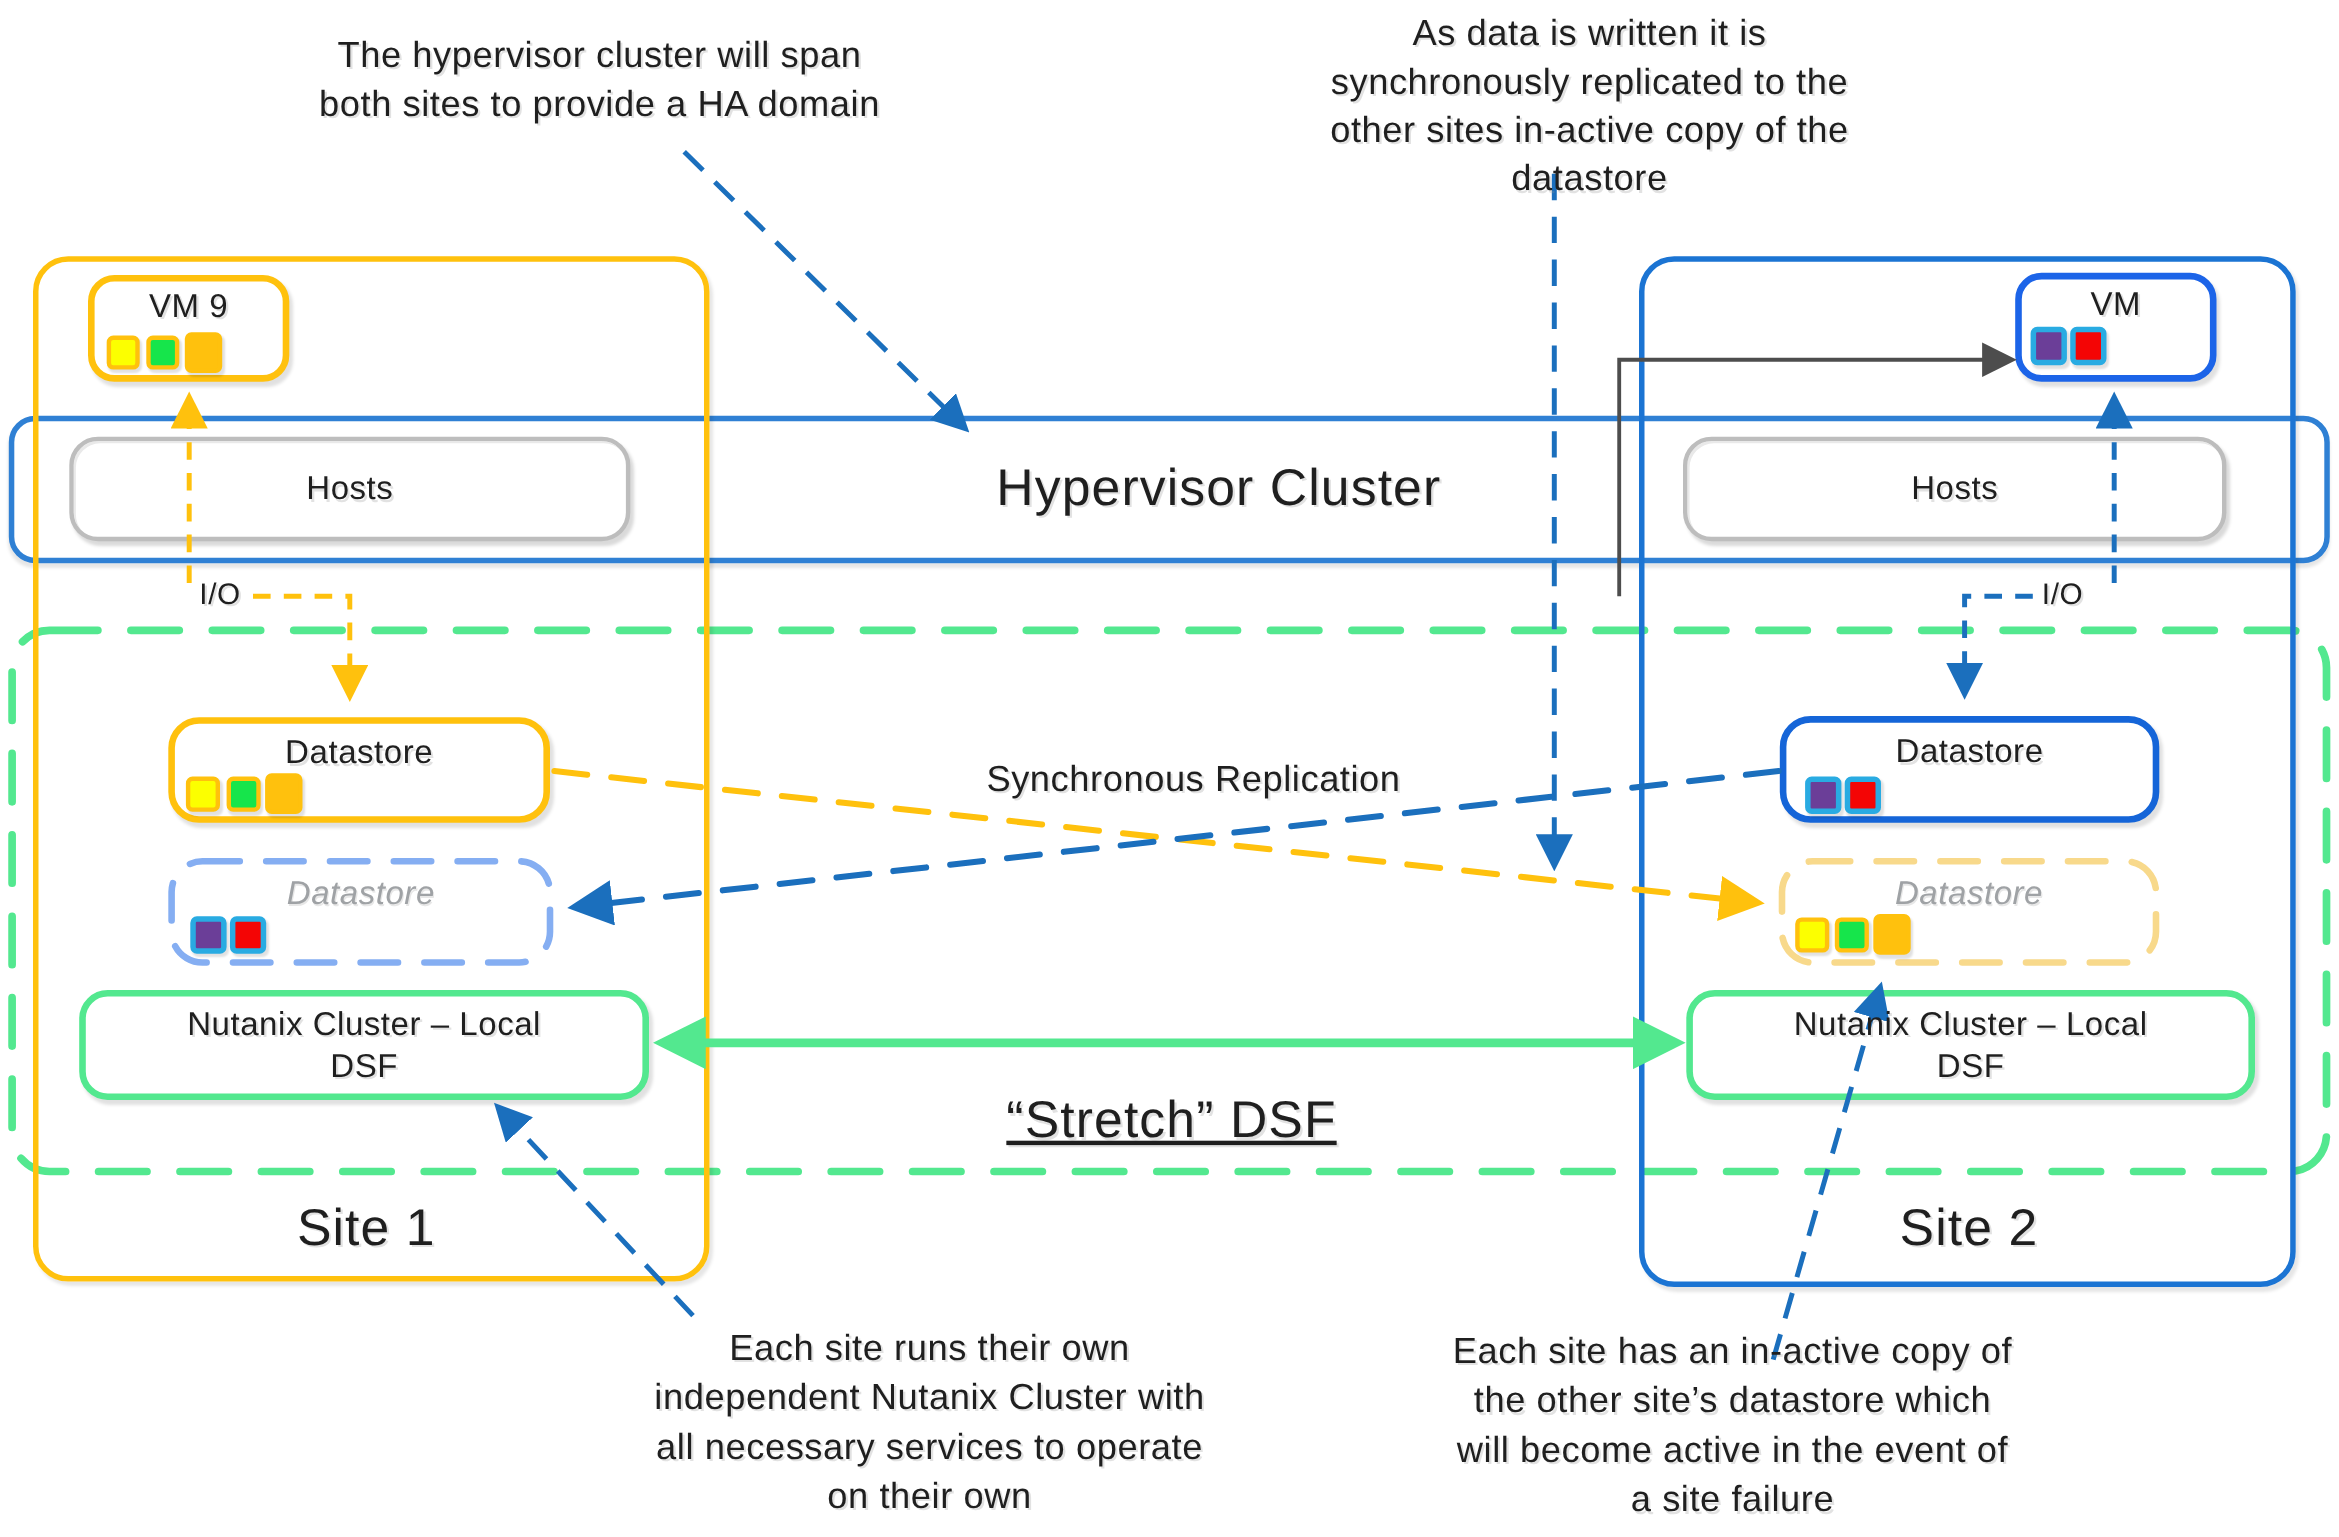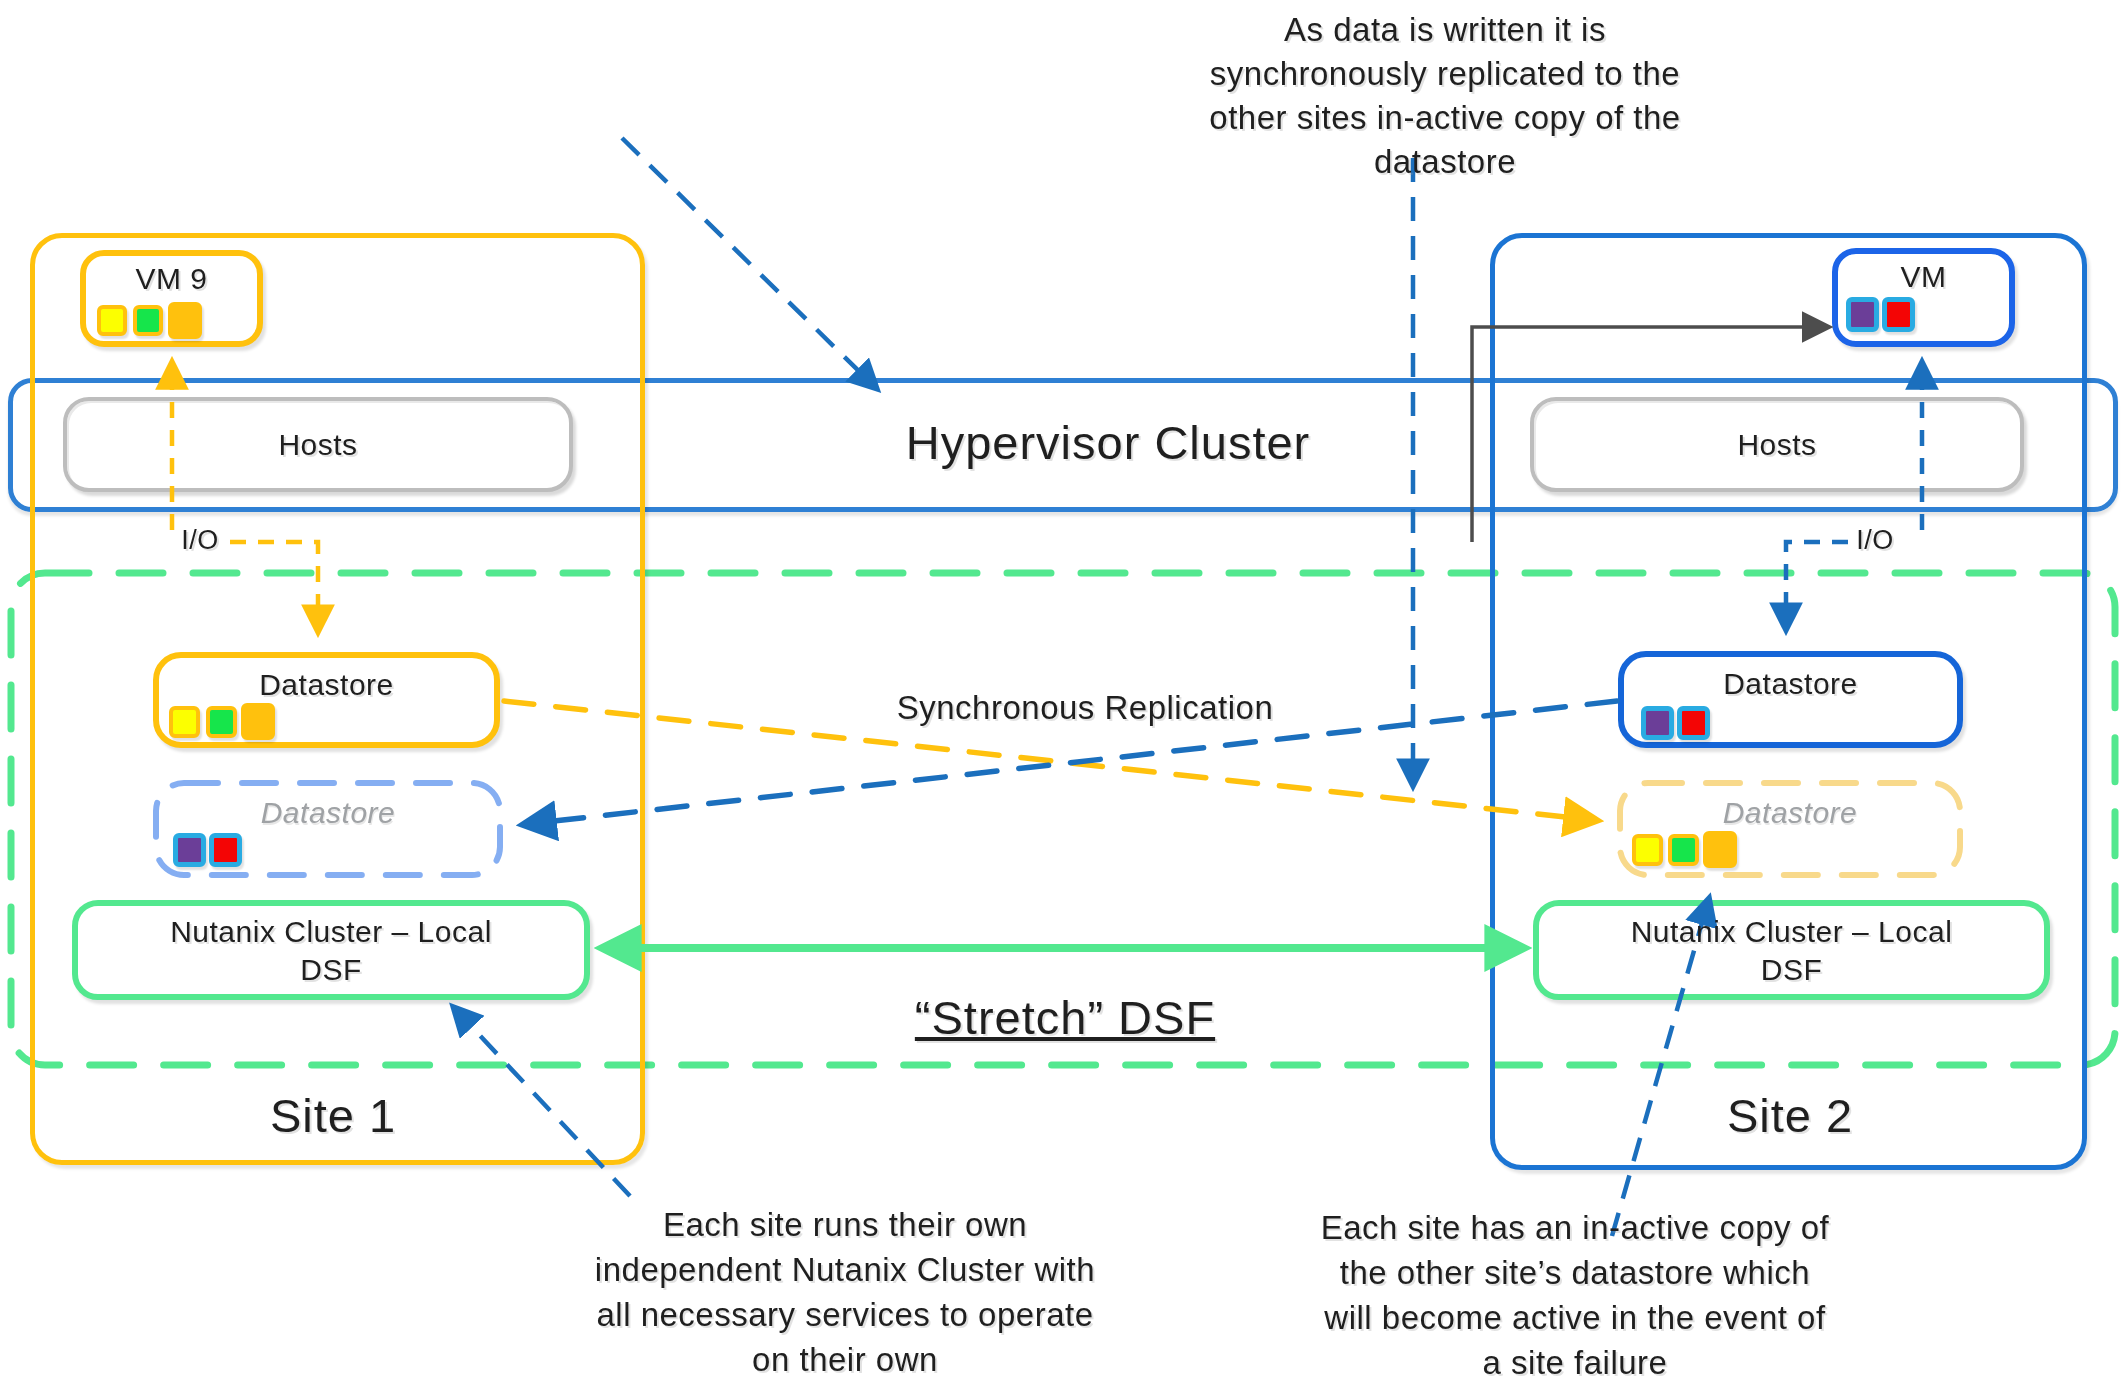--- a/index.html
+++ b/index.html
@@ -95,20 +95,21 @@
     <path d="M 504 701 L 1592 820" fill="none" stroke="var(--site1-accent)" stroke-width="5.5" stroke-dasharray="30 22" stroke-linecap="round" marker-end="url(#mYellow)"></path>
     <path d="M 1617 701 L 528 824" fill="none" stroke="var(--repl-blue)" stroke-width="5.5" stroke-dasharray="30 22" stroke-linecap="round" marker-end="url(#mBlue)"></path>
 
     <path d="M 608 948 L 1518 948" fill="none" stroke="var(--green-accent)" stroke-width="8" marker-start="url(#mGreen)" marker-end="url(#mGreen)"></path>
 
     <path d="M 630 1196 L 456 1010" fill="none" stroke="var(--repl-blue)" stroke-width="4.5" stroke-dasharray="24 15" marker-end="url(#mBlue)"></path>
 
     <path d="M 1612 1236 L 1708 902" fill="none" stroke="var(--repl-blue)" stroke-width="4.5" stroke-dasharray="24 15" marker-end="url(#mBlue)"></path>
   </svg>
 
+  <div class="txt ann" style="left:215px;top:28px;width:660px;">The hypervisor cluster will span<br>both sites to provide a HA domain</div>
   <div class="txt ann" style="left:1145px;top:8px;width:600px;">As data is written it is<br>synchronously replicated to the<br>other sites in-active copy of the<br>datastore</div>
   <div class="txt ann" style="left:515px;top:1202px;width:660px;line-height:45px;">Each site runs their own<br>independent Nutanix Cluster with<br>all necessary services to operate<br>on their own</div>
   <div class="txt ann" style="left:1245px;top:1205px;width:660px;line-height:45px;">Each site has an in-active copy of<br>the other site’s datastore which<br>will become active in the event of<br>a site failure</div>
   <div class="txt ann" style="left:835px;top:686px;width:500px;">Synchronous Replication</div>
 
   <div class="txt" style="left:8px;top:415px;width:2110px;font-size:47px;letter-spacing:1px;padding-left:45px;">Hypervisor Cluster</div>
   <div class="txt site-label" style="left:815px;top:990px;width:500px;text-decoration:underline;">“Stretch” DSF</div>
   <div class="txt site-label" style="left:83px;top:1088px;width:500px;">Site 1</div>
   <div class="txt site-label" style="left:1540px;top:1088px;width:500px;">Site 2</div>
 

